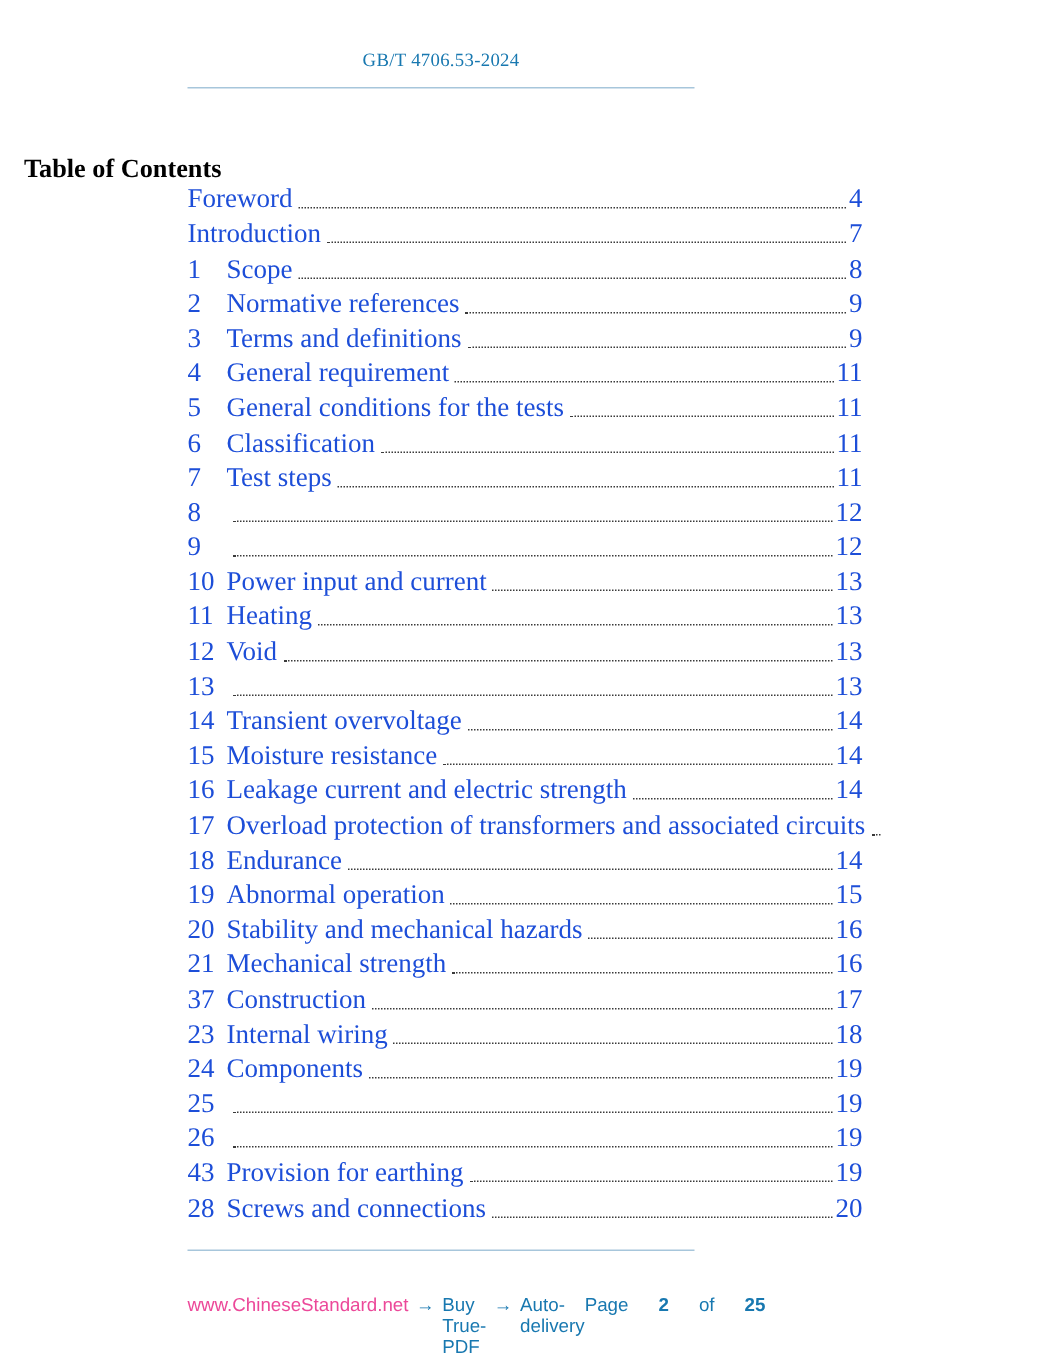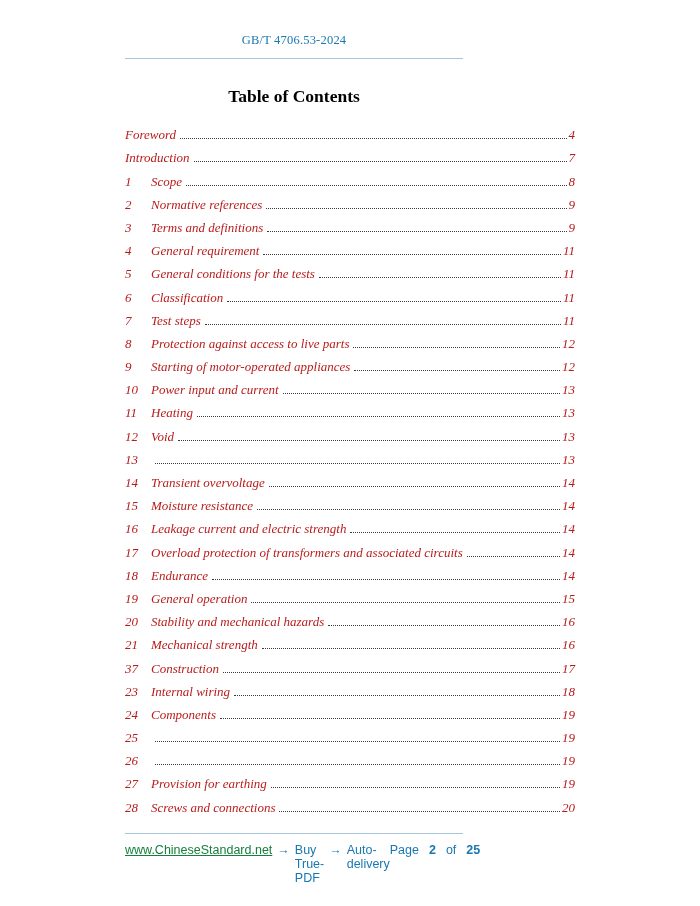--- a/index.html
+++ b/index.html
@@ -13,52 +13,51 @@
   }
   
   .header { position:absolute; left:125px; right:125px; top:33px; text-align:center; }
   .doc-number { color:#1878b0; font-size:12.5px; letter-spacing:0.2px; }
   .rule { border:none; border-top:1px solid #a7c6db; height:0; }
   .header .rule { margin:10px 0 0 0; }
 
   
   .title {
     position:absolute; top:86px; left:0; right:0;
-    margin:0; text-align:center;
+    margin:16px; text-align:left;
     font-size:17.5px; font-weight:bold; color:#000;
   }
 
   
   .toc { position:absolute; top:120px; left:125px; width:450px; }
   .toc-row {
     display:flex; align-items:flex-end;
     height:23.2px;
-    font-size:13px; color:#b91c1c;
+    font-size:18px; color:#1d4ed8;
     white-space:nowrap;
-    font-style:italic;
   }
   .toc-num { flex:none; width:26px; }
   .toc-label { flex:none; }
   .toc-leader {
     flex:1; min-width:8px;
     border-bottom:1.4px dotted #3a3a3a;
     margin:0 2px 4px 4px;
   }
   .toc-page { flex:none; }
 
   
   .footer { position:absolute; left:125px; right:125px; top:833px; font-family:"Liberation Sans", sans-serif; }
   .footer .rule { margin:0 0 9px 0; }
   .footer-row {
     display:flex; justify-content:space-between; align-items:baseline;
     color:#1878b0; font-size:12.5px;
   }
   .footer-left { display:flex; align-items:baseline; gap:5px; }
-  .footer-right { display:flex; align-items:flex-end; gap:10px; }
-  .footer-link { color:#15803d; text-decoration:underline; cursor:pointer; }
+  .footer-right { display:flex; align-items:flex-end; gap:20px; }
+  .footer-link { color:#ec4899; cursor:pointer;margin-top:20px; }
   .bold { font-weight:bold; }
 </style>
 </head>
 <body>
 
 <div class="page">
 
   <div class="header">
     <div class="doc-number">GB/T 4706.53-2024</div>
     <hr class="rule">
@@ -114,27 +113,25 @@
         <span class="toc-page">11</span>
       </div>
       <div class="toc-row">
         <span class="toc-num">7</span>
         <span class="toc-label">Test steps</span>
         <span class="toc-leader"></span>
         <span class="toc-page">11</span>
       </div>
       <div class="toc-row">
         <span class="toc-num">8</span>
-        <span class="toc-label">Protection against access to live parts</span>
         <span class="toc-leader"></span>
         <span class="toc-page">12</span>
       </div>
       <div class="toc-row">
         <span class="toc-num">9</span>
-        <span class="toc-label">Starting of motor-operated appliances</span>
         <span class="toc-leader"></span>
         <span class="toc-page">12</span>
       </div>
       <div class="toc-row">
         <span class="toc-num">10</span>
         <span class="toc-label">Power input and current</span>
         <span class="toc-leader"></span>
         <span class="toc-page">13</span>
       </div>
       <div class="toc-row">
@@ -179,21 +176,21 @@
         <span class="toc-page">14</span>
       </div>
       <div class="toc-row">
         <span class="toc-num">18</span>
         <span class="toc-label">Endurance</span>
         <span class="toc-leader"></span>
         <span class="toc-page">14</span>
       </div>
       <div class="toc-row">
         <span class="toc-num">19</span>
-        <span class="toc-label">General operation</span>
+        <span class="toc-label">Abnormal operation</span>
         <span class="toc-leader"></span>
         <span class="toc-page">15</span>
       </div>
       <div class="toc-row">
         <span class="toc-num">20</span>
         <span class="toc-label">Stability and mechanical hazards</span>
         <span class="toc-leader"></span>
         <span class="toc-page">16</span>
       </div>
       <div class="toc-row">
@@ -224,21 +221,21 @@
         <span class="toc-num">25</span>
         <span class="toc-leader"></span>
         <span class="toc-page">19</span>
       </div>
       <div class="toc-row">
         <span class="toc-num">26</span>
         <span class="toc-leader"></span>
         <span class="toc-page">19</span>
       </div>
       <div class="toc-row">
-        <span class="toc-num">27</span>
+        <span class="toc-num">43</span>
         <span class="toc-label">Provision for earthing</span>
         <span class="toc-leader"></span>
         <span class="toc-page">19</span>
       </div>
       <div class="toc-row">
         <span class="toc-num">28</span>
         <span class="toc-label">Screws and connections</span>
         <span class="toc-leader"></span>
         <span class="toc-page">20</span>
       </div>

